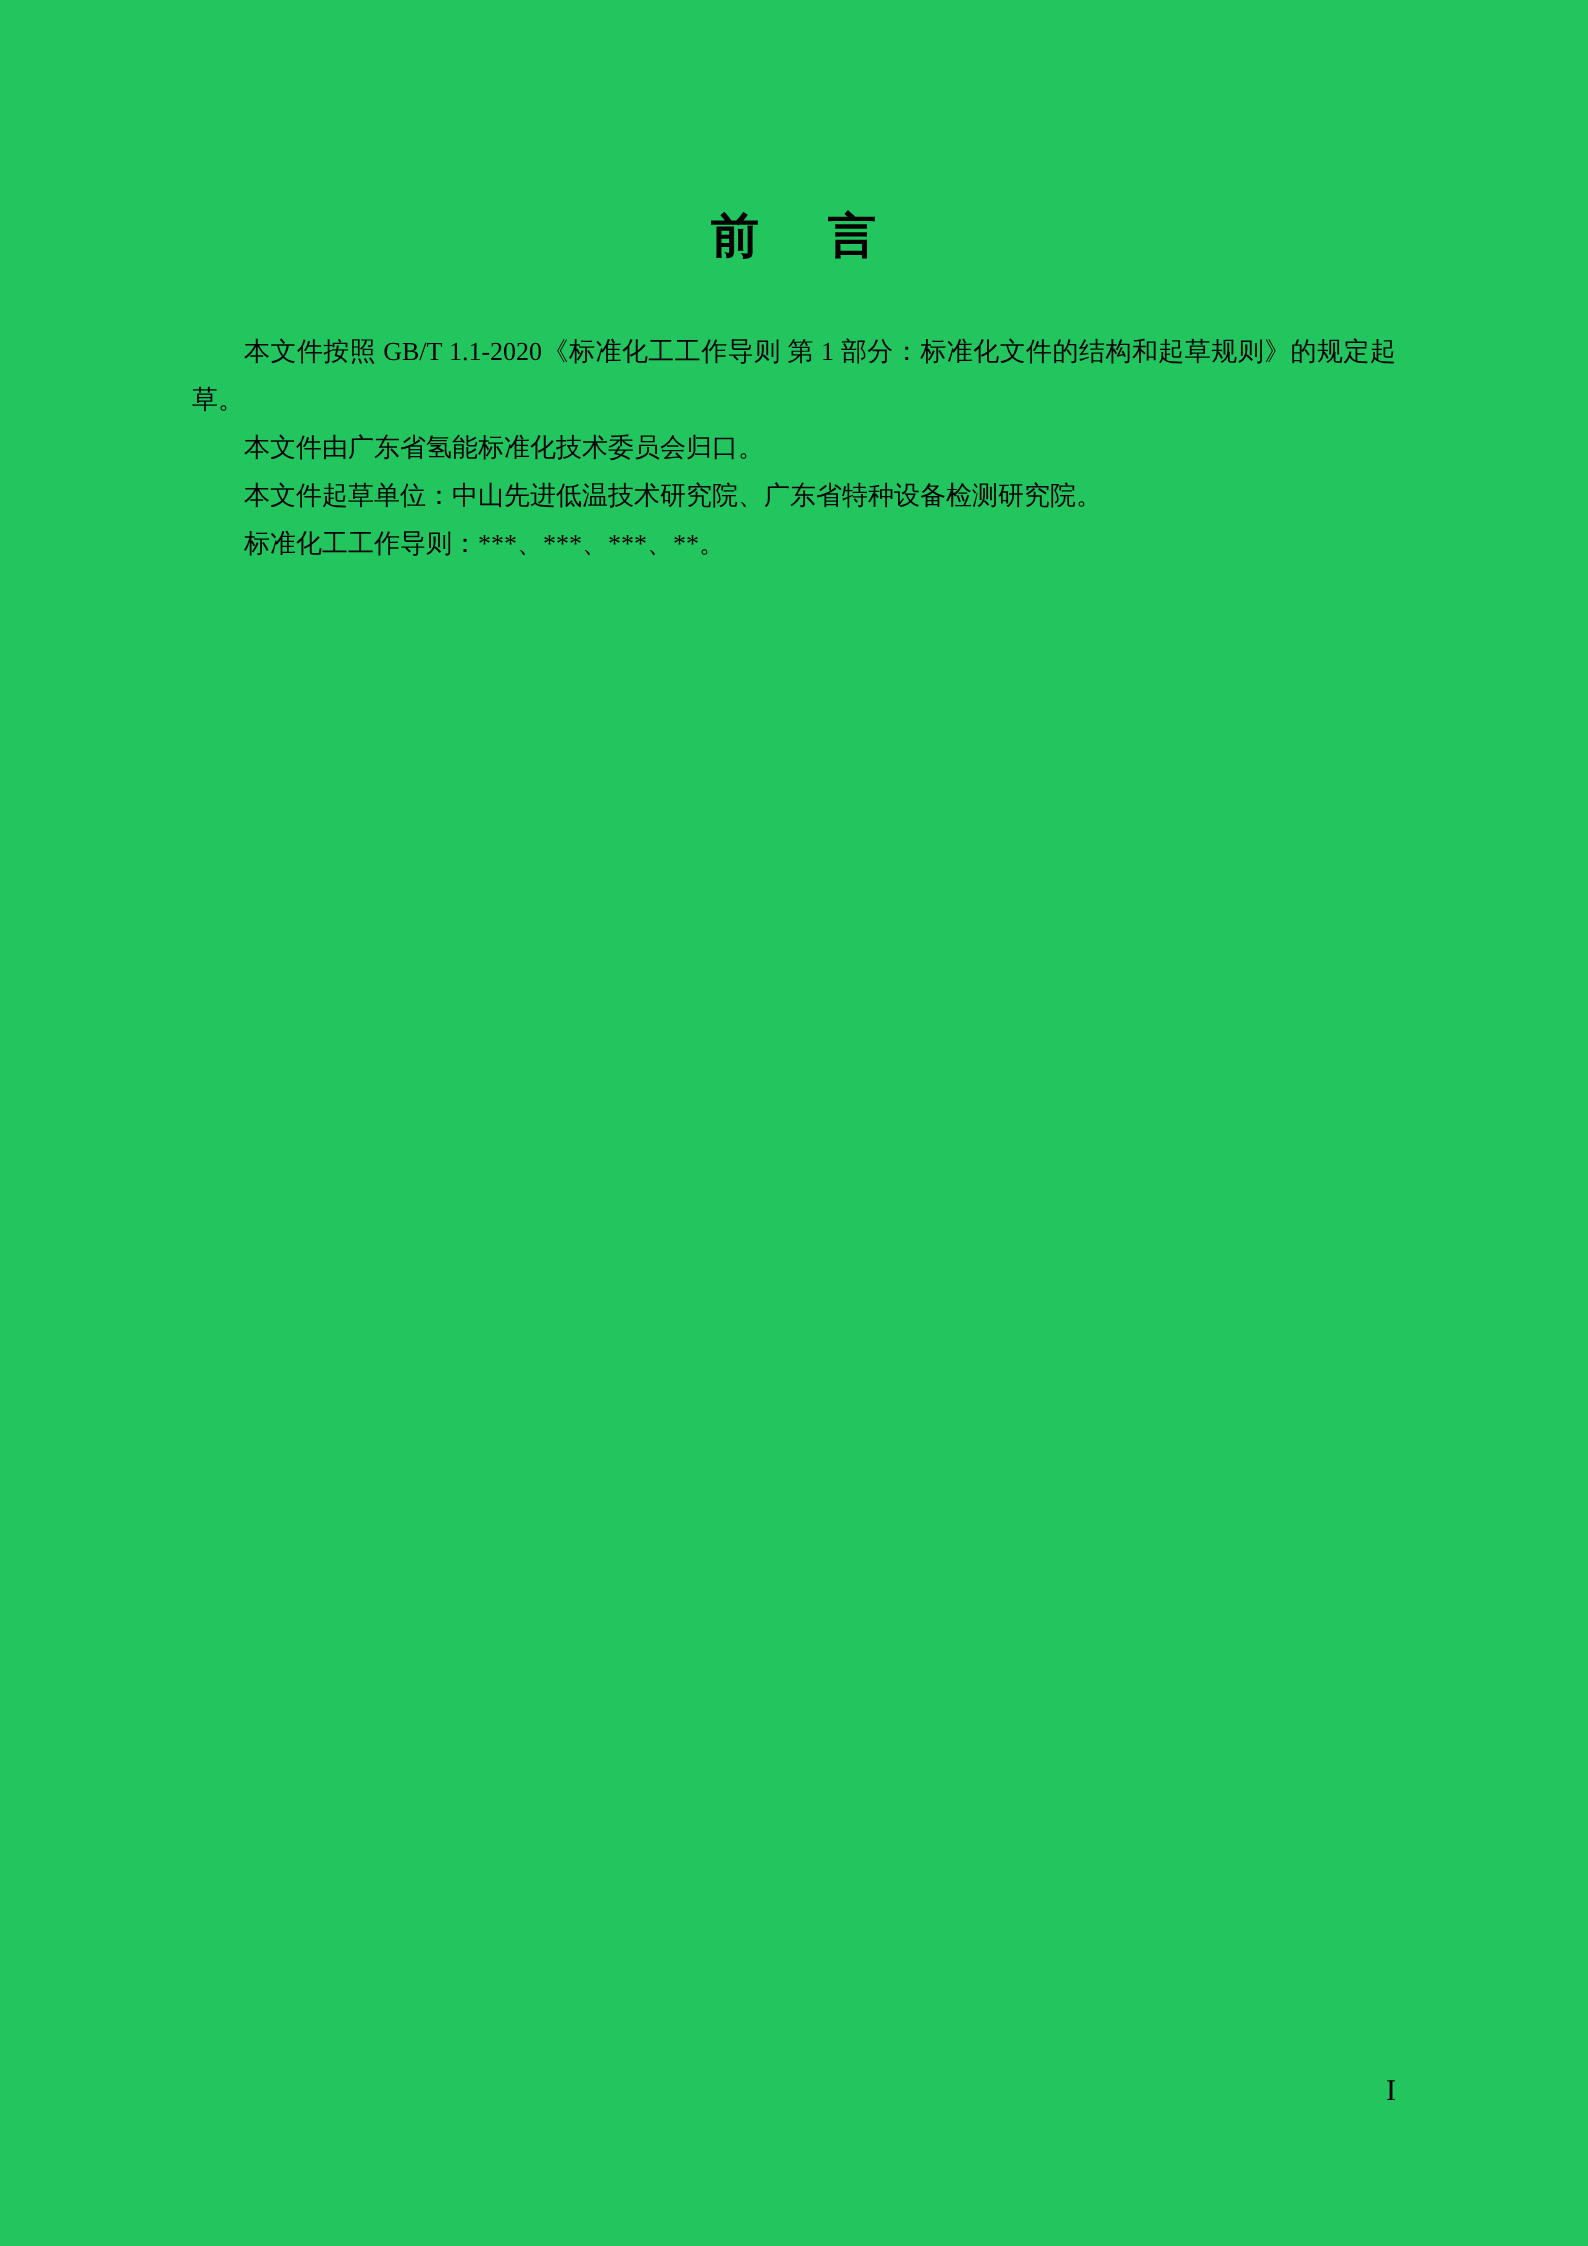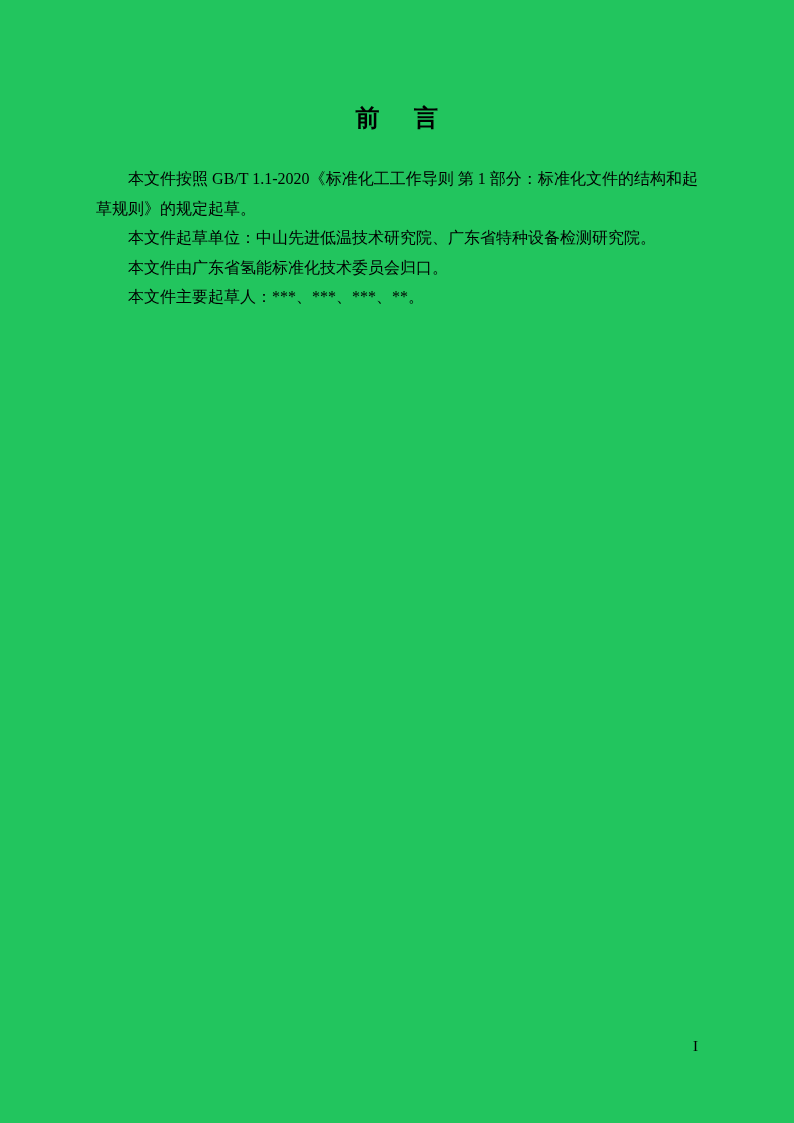--- a/index.html
+++ b/index.html
@@ -34,21 +34,21 @@
     font-weight: bold;
     font-size: 24px;
     letter-spacing: 0.5px;
   }
   .doc-title .gap {
     display: inline-block;
     width: 34px;
   }
   .body-block {
     margin-top: 30px;
-    font-size: 16px;
+    font-size: 13px;
     line-height: 1.85;
     text-align: justify;
   }
   .para {
     margin: 0;
     text-indent: 2em;
     text-align: justify;
     text-justify: inter-ideograph;
   }
   .para.first {
@@ -66,22 +66,22 @@
 <body>
 
 <div class="page">
 
   <div class="content">
 
     <h1 class="doc-title"><span>前</span><span class="gap"></span><span>言</span></h1>
 
     <div class="body-block">
       <p class="para first">本文件按照 GB/T 1.1-2020《标准化工工作导则 第 1 部分：标准化文件的结构和起草规则》的规定起草。</p>
+      <p class="para">本文件由广东省氢能标准化技术委员会归口。</p>
       <p class="para">本文件起草单位：中山先进低温技术研究院、广东省特种设备检测研究院。</p>
-      <p class="para">本文件由广东省氢能标准化技术委员会归口。</p>
-      <p class="para">本文件主要起草人：***、***、***、**。</p>
+      <p class="para">标准化工工作导则：***、***、***、**。</p>
     </div>
 
   </div>
 
   <div class="page-number">I</div>
 
 </div>
 
 </body></html>

